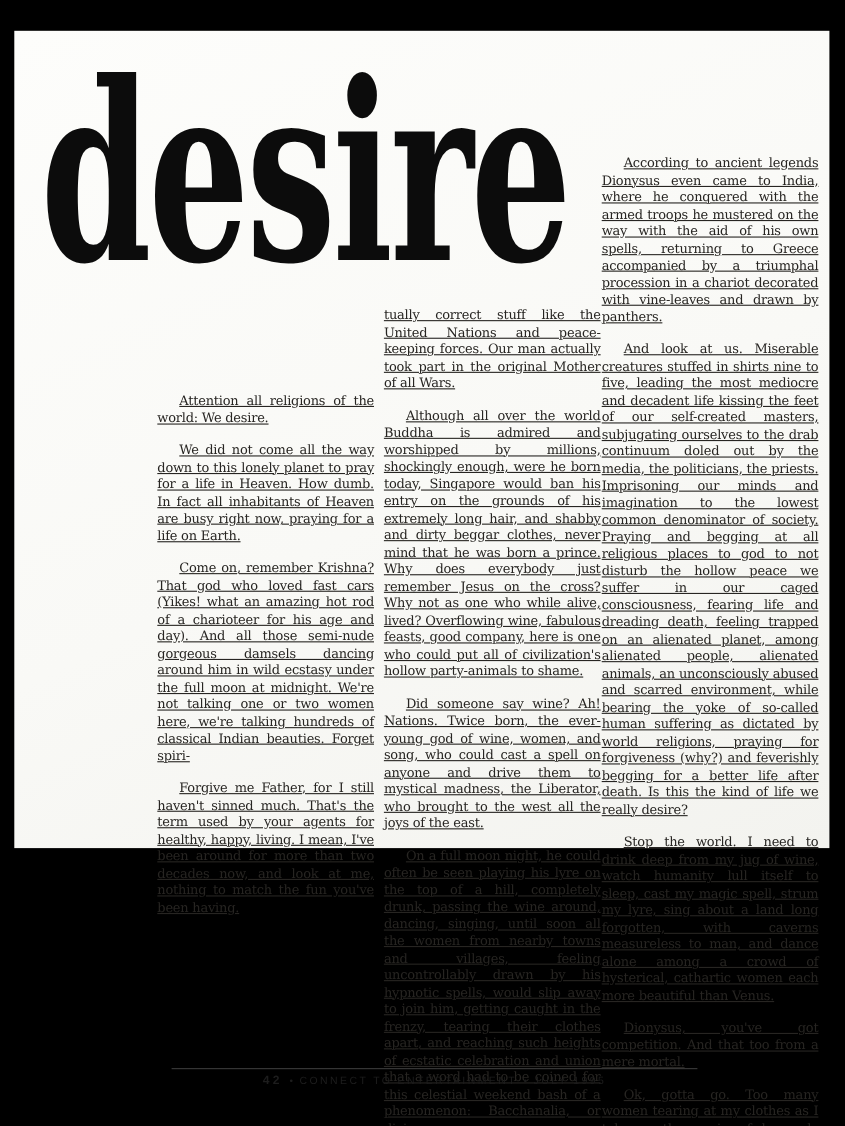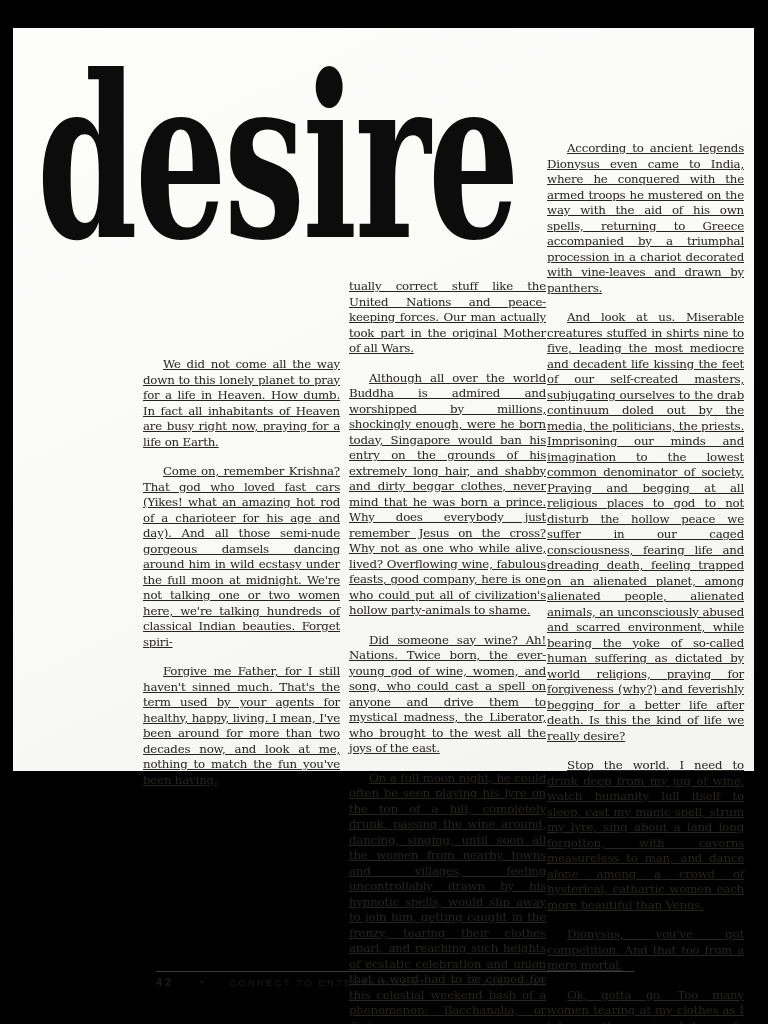--- a/index.html
+++ b/index.html
@@ -43,36 +43,37 @@
     font-family:"DejaVu Sans","Liberation Sans",sans-serif;
     font-size:7.5px; font-weight:bold;
     line-height:1; padding:1.5px 2px;
     letter-spacing:0.5px;
     vertical-align:baseline;
     margin-left:3px;
   }
   .footer { position:absolute; left:143px; top:943px; width:478px; }
   .footer-rule { border-top:1.5px solid #3b3b3b; height:0; margin-bottom:4px; }
   .footer-text {
-    display:flex; align-items:center; gap:26px;
+    display:flex; justify-content:center; align-items:center; gap:6px;
     font-family:"Liberation Sans","DejaVu Sans",sans-serif;
     font-size:9.5px; letter-spacing:2.2px; color:#1d1d1d;
     white-space:nowrap;
   }
   .footer-pagenum { font-weight:bold; font-size:11px; letter-spacing:3px; }
   .footer-bullet { font-size:9px; letter-spacing:0; }
 </style>
 </head>
 <body>
 
 <div class="page">
 
   <h1 class="headline">desire</h1>
 
   <section class="col col-1">
+      <p class="para">Attention all religions of the world: We desire.</p>
       <p class="para">We did not come all the way down to this lonely planet to pray for a life in Heaven. How dumb. In fact all inhabitants of Heaven are busy right now, praying for a life on Earth.</p>
       <p class="para">Come on, remember Krishna? That god who loved fast cars (Yikes! what an amazing hot rod of a charioteer for his age and day). And all those semi-nude gorgeous damsels dancing around him in wild ecstasy under the full moon at midnight. We're not talking one or two women here, we're talking hundreds of classical Indian beauties. Forget spiri-</p>
       <p class="para">Forgive me Father, for I still haven't sinned much. That's the term used by your agents for healthy, happy, living. I mean, I've been around for more than two decades now, and look at me, nothing to match the fun you've been having.</p>
     </section>
 
   <section class="col col-2" data-noindent-first="true">
       <p class="para">tually correct stuff like the United Nations and peace-keeping forces. Our man actually took part in the original Mother of all Wars.</p>
       <p class="para">Although all over the world Buddha is admired and worshipped by millions, shockingly enough, were he born today, Singapore would ban his entry on the grounds of his extremely long hair, and shabby and dirty beggar clothes, never mind that he was born a prince. Why does everybody just remember Jesus on the cross? Why not as one who while alive, lived? Overflowing wine, fabulous feasts, good company, here is one who could put all of civilization's hollow party-animals to shame.</p>
       <p class="para">Did someone say wine? Ah! Nations. Twice born, the ever-young god of wine, women, and song, who could cast a spell on anyone and drive them to mystical madness, the Liberator, who brought to the west all the joys of the east.</p>
       <p class="para">On a full moon night, he could often be seen playing his lyre on the top of a hill, completely drunk, passing the wine around, dancing, singing, until soon all the women from nearby towns and villages, feeling uncontrollably drawn by his hypnotic spells, would slip away to join him, getting caught in the frenzy, tearing their clothes apart, and reaching such heights of ecstatic celebration and union that a word had to be coined for this celestial weekend bash of a phenomenon: Bacchanalia, or divine orgy.</p>

